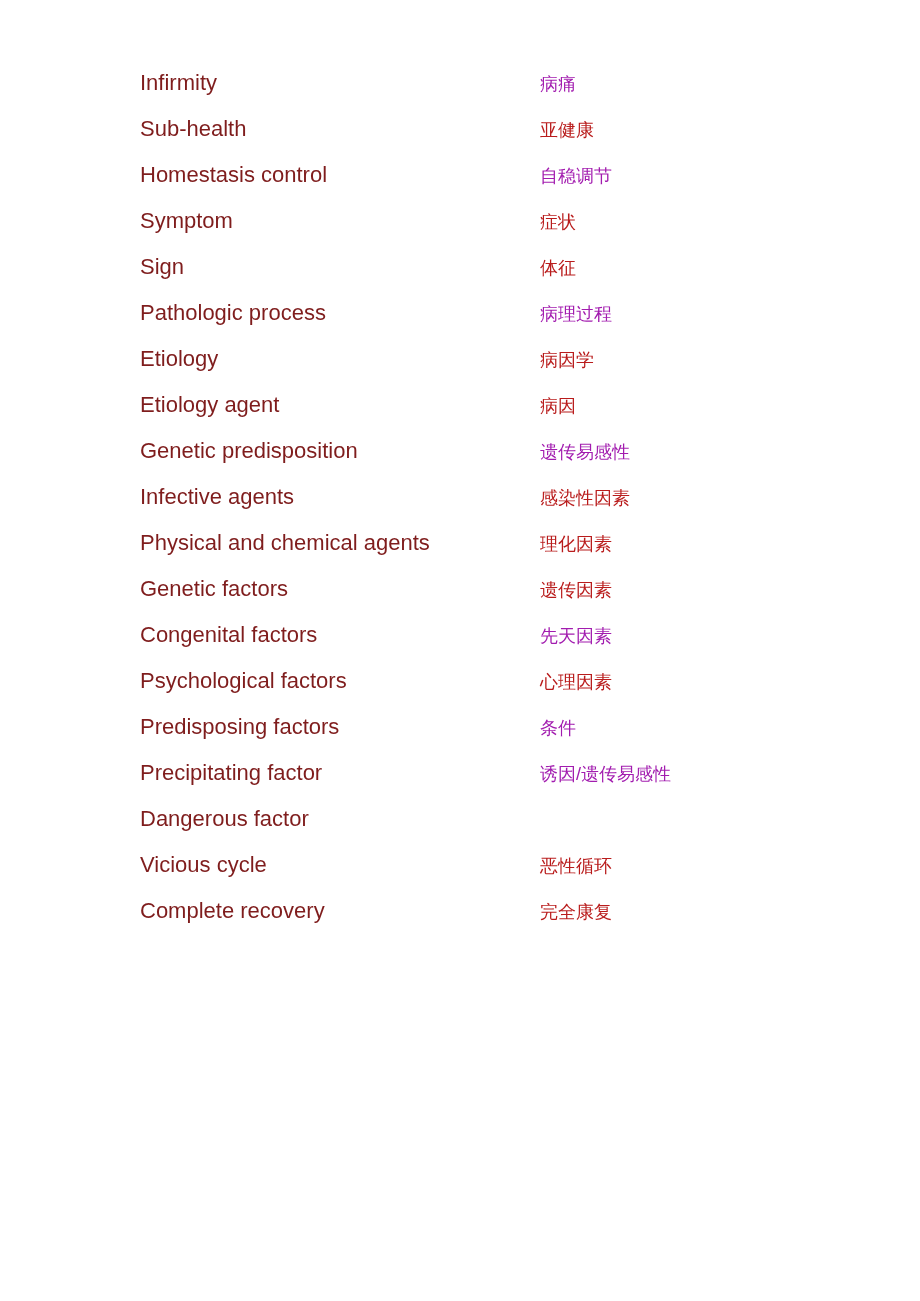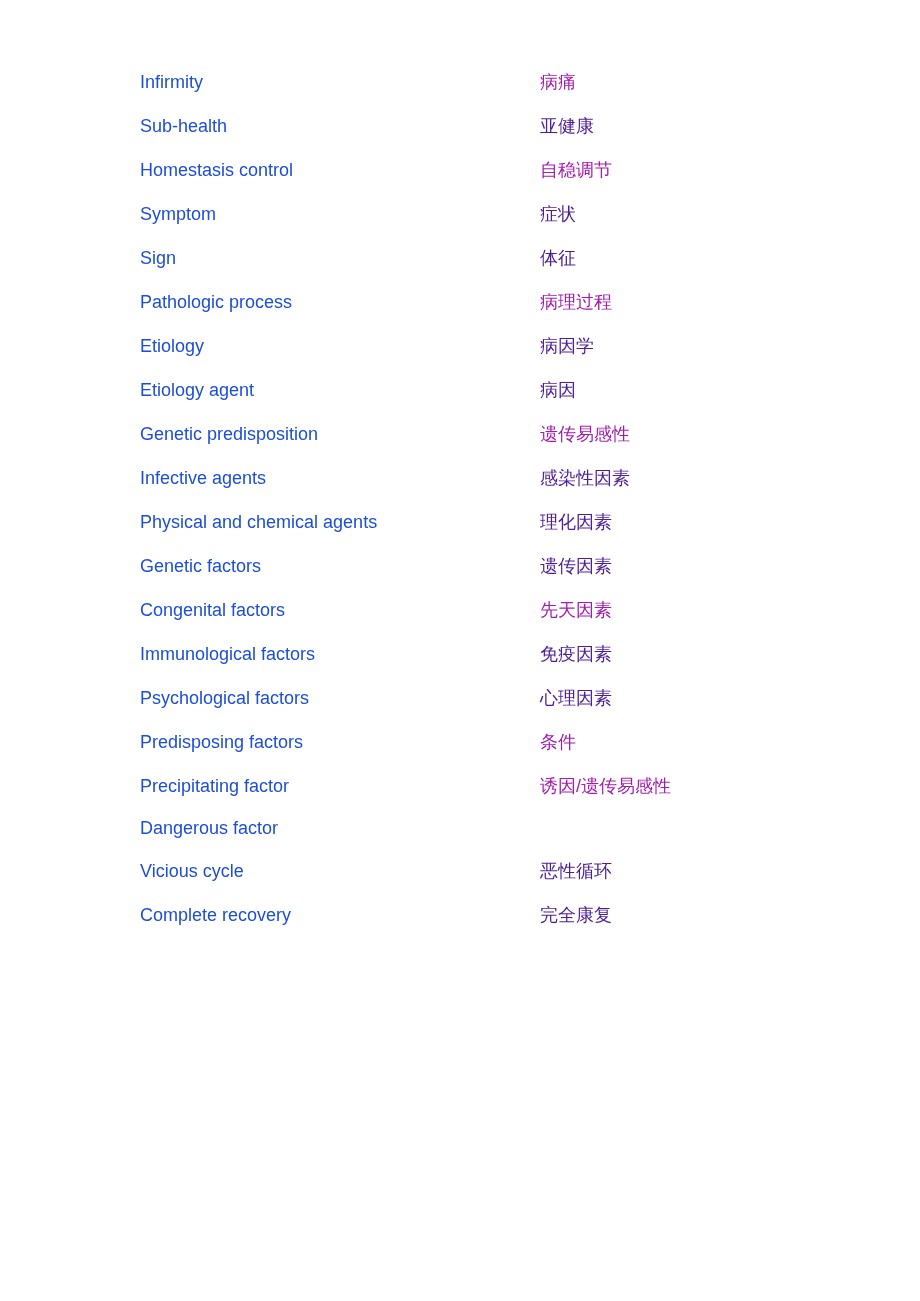--- a/index.html
+++ b/index.html
@@ -21,27 +21,27 @@
       padding: 0 140px;
     }
     .vocab-row {
       display: flex;
       flex-direction: row;
       align-items: baseline;
       padding: 10px 0;
     }
     .english {
       flex: 0 0 400px;
-      color: #1d4ed8;
-      font-size: 18px;
+      color: #7f1d1d;
+      font-size: 22px;
     }
     .chinese {
       flex: 1;
       font-size: 18px;
-      color: #4c1d95;
+      color: #b91c1c;
     }
     .chinese.red {
       color: #a21caf;
     }
   </style>
 </head>
 <body>
 
 <div class="vocab-list">
 <div class="vocab-row">
@@ -90,24 +90,20 @@
     </div>
     <div class="vocab-row">
       <span class="english">Genetic factors</span>
       <span class="chinese">遗传因素</span>
     </div>
     <div class="vocab-row">
       <span class="english">Congenital factors</span>
       <span class="chinese red">先天因素</span>
     </div>
     <div class="vocab-row">
-      <span class="english">Immunological factors</span>
-      <span class="chinese">免疫因素</span>
-    </div>
-    <div class="vocab-row">
       <span class="english">Psychological factors</span>
       <span class="chinese">心理因素</span>
     </div>
     <div class="vocab-row">
       <span class="english">Predisposing factors</span>
       <span class="chinese red">条件</span>
     </div>
     <div class="vocab-row">
       <span class="english">Precipitating factor</span>
       <span class="chinese red">诱因/遗传易感性</span>

